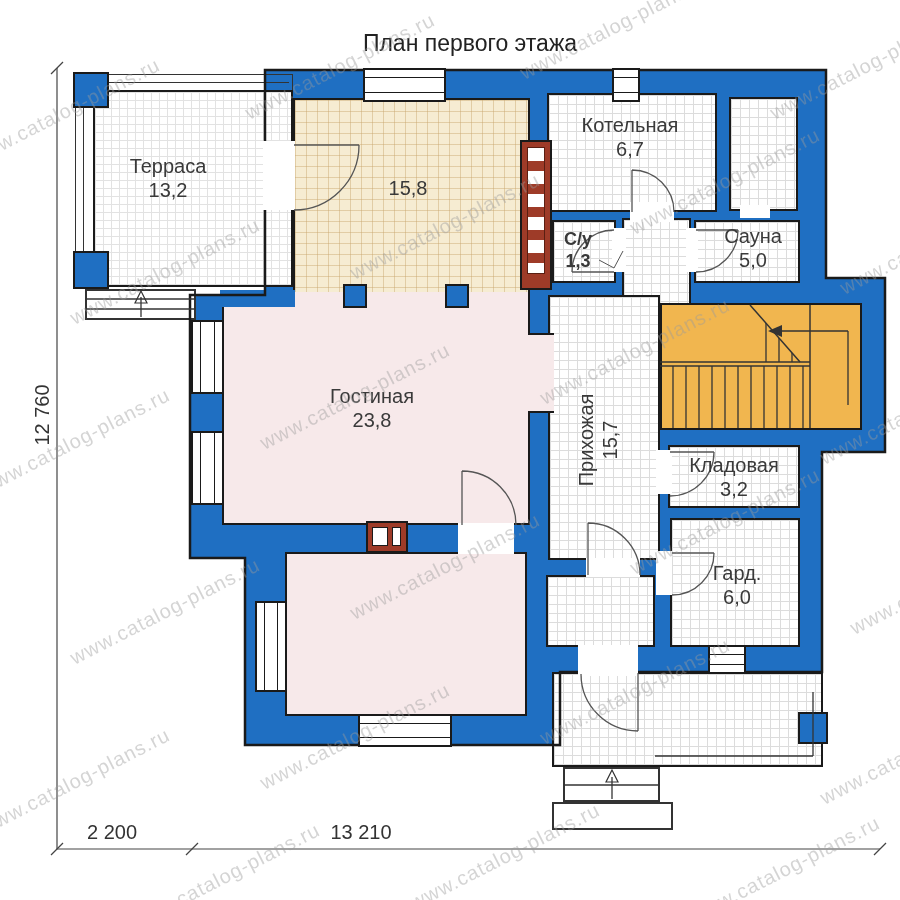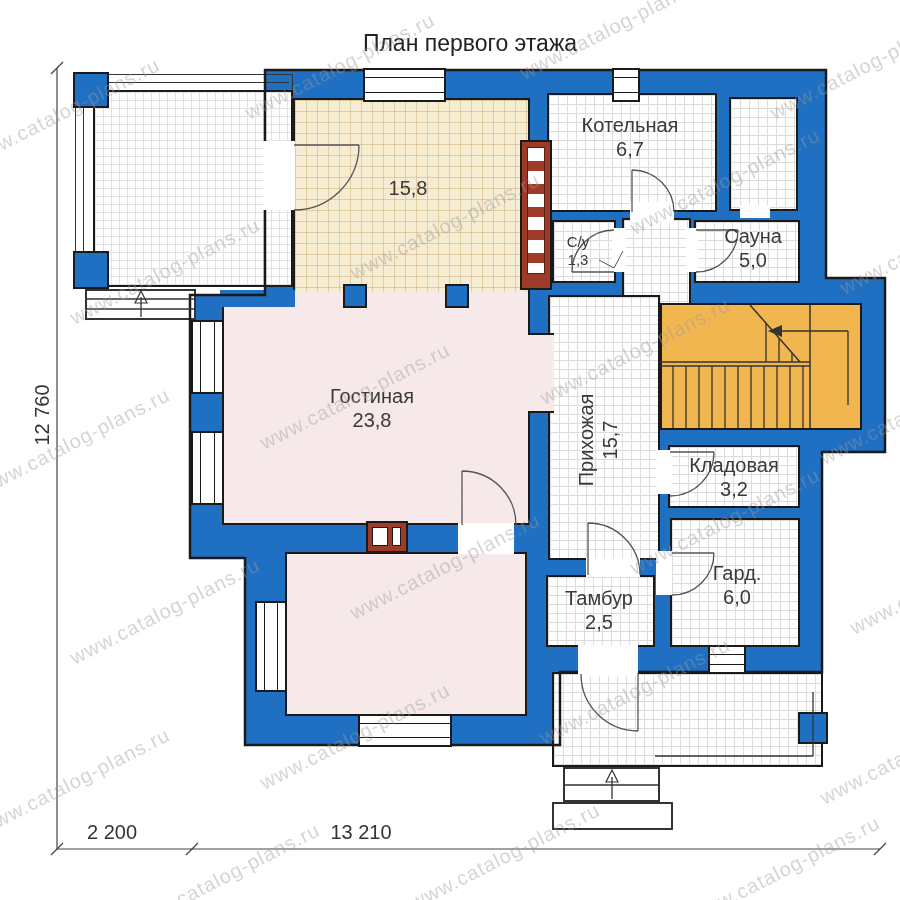--- a/index.html
+++ b/index.html
@@ -28,21 +28,21 @@
   .opening{background:#ffffff;}
   .openpink{background:#f7e9ea;border-top:2px solid #1a1a1a;border-bottom:2px solid #1a1a1a;}
   .window{background:#ffffff;border:2px solid #1a1a1a;}
   .winh{border-top:1px solid #1a1a1a;border-bottom:1px solid #1a1a1a;position:absolute;left:0;right:0;top:7px;bottom:7px;}
   .winv{border-left:1px solid #1a1a1a;border-right:1px solid #1a1a1a;position:absolute;top:0;bottom:0;left:7px;right:7px;}
   .bluebox{background:#1f6fc2;border:2px solid #1a1a1a;}
   
   .lbl{position:absolute;transform:translate(-50%,-50%);text-align:center;
        font-size:20px;line-height:1.22;color:#3a3a3a;white-space:nowrap;z-index:40;}
   .lbl .ln{display:block;}
-  .lbl.small{font-size:15px;}
+  .lbl.small{font-size:18px;font-weight:bold;}
   .lbl.rot{transform:translate(-50%,-50%) rotate(-90deg);}
   .lbl.wrap{white-space:normal;width:132px;}
   .title{position:absolute;left:250px;top:30px;width:440px;text-align:center;
          font-size:23px;color:#222;z-index:40;}
   .dim{position:absolute;font-size:20px;color:#333;z-index:40;transform:translate(-50%,-50%);white-space:nowrap;}
   .dim.rot{transform:translate(-50%,-50%) rotate(-90deg);}
   
   .wm{position:absolute;font-size:20px;letter-spacing:1px;color:#9b9b9b;opacity:.42;
       transform:rotate(-27deg);white-space:nowrap;z-index:50;pointer-events:none;}
   svg.layer{position:absolute;left:0;top:0;z-index:30;pointer-events:none;}
@@ -204,20 +204,24 @@
       <line x1="57" y1="849" x2="880" y2="849"></line>
       <line x1="51" y1="74" x2="63" y2="62"></line>
       <line x1="51" y1="855" x2="63" y2="843"></line>
       <line x1="186" y1="855" x2="198" y2="843"></line>
       <line x1="874" y1="855" x2="886" y2="843"></line>
     </g>
   </svg>
 
   <div class="title">План первого этажа</div>
 
+  <div class="lbl" style="left:168px;top:178px">
+    <span class="ln">Терраса</span>
+    <span class="ln">13,2</span>
+  </div>
   <div class="lbl wrap" style="left:408px;top:188px">
     <span class="ln">15,8</span>
   </div>
   <div class="lbl" style="left:630px;top:137px">
     <span class="ln">Котельная</span>
     <span class="ln">6,7</span>
   </div>
   <div class="lbl small" style="left:578px;top:251px">
     <span class="ln">С/у</span>
     <span class="ln">1,3</span>
@@ -234,24 +238,20 @@
     <span class="ln">Прихожая</span>
     <span class="ln">15,7</span>
   </div>
   <div class="lbl" style="left:734px;top:477px">
     <span class="ln">Кладовая</span>
     <span class="ln">3,2</span>
   </div>
   <div class="lbl" style="left:737px;top:585px">
     <span class="ln">Гард.</span>
     <span class="ln">6,0</span>
-  </div>
-  <div class="lbl" style="left:599px;top:610px">
-    <span class="ln">Тамбур</span>
-    <span class="ln">2,5</span>
   </div>
 
   <div class="dim rot" style="left:42px;top:415px">12 760</div>
   <div class="dim" style="left:112px;top:832px">2 200</div>
   <div class="dim" style="left:361px;top:832px">13 210</div>
 
   <span class="wm" style="left:-40px;top:100px">www.catalog-plans.ru</span>
   <span class="wm" style="left:235px;top:55px">www.catalog-plans.ru</span>
   <span class="wm" style="left:510px;top:15px">www.catalog-plans.ru</span>
   <span class="wm" style="left:760px;top:55px">www.catalog-plans.ru</span>

